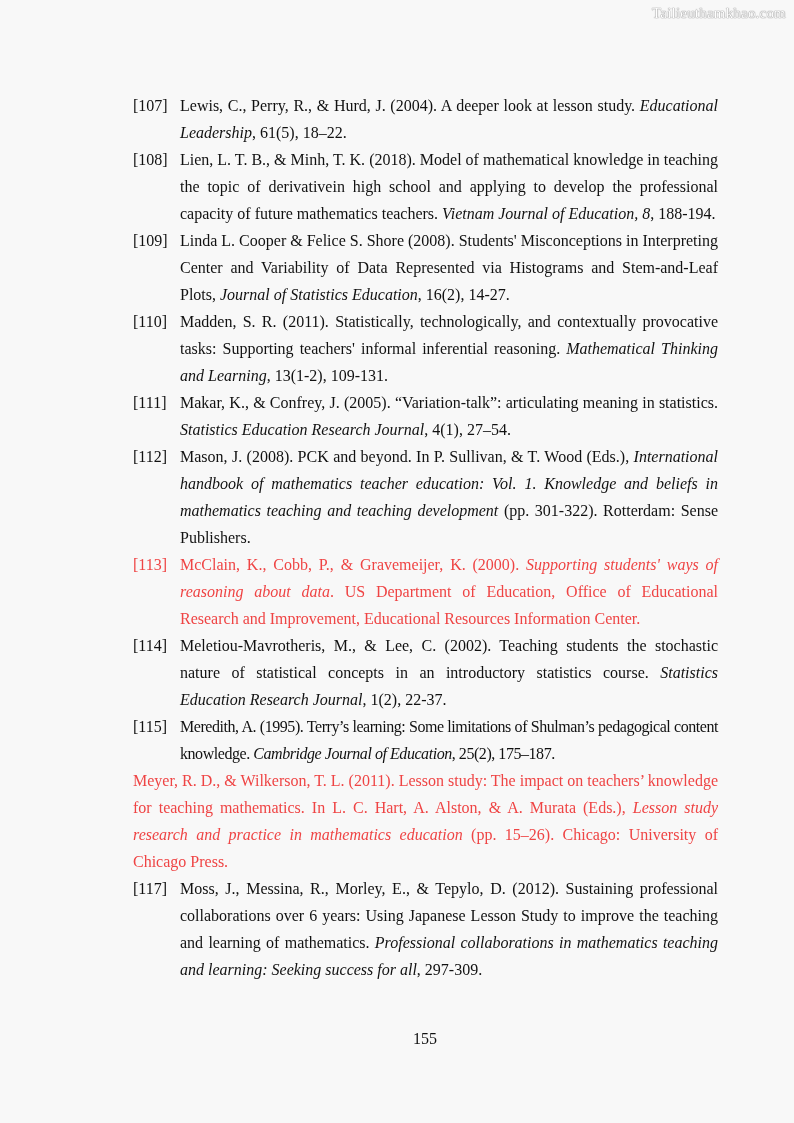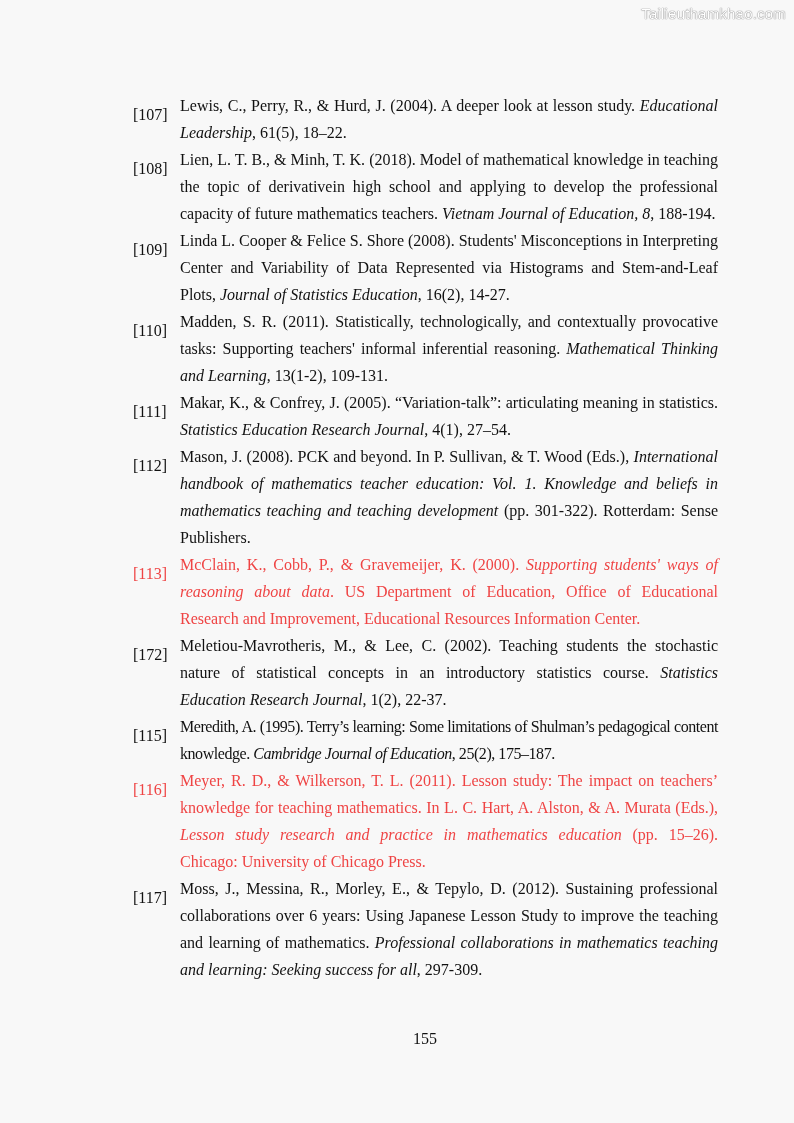--- a/index.html
+++ b/index.html
@@ -1,27 +1,27 @@
 <!DOCTYPE html>
 <html><head>
 <meta charset="utf-8">
 <style>
   html, body { margin: 0; padding: 0; }
   body {
     width: 794px; height: 1123px; background: #f8f8f8; position: relative; overflow: hidden;
     font-family: "Liberation Serif", serif; color: #111;
   }
   .watermark {
-    position: absolute; top: 5px; right: 8px; font-family: Liberation Sans, sans-serif;
+    position: absolute; top: 5px; right: 8px; font-family: Liberation Serif, serif;
     font-size: 15px; color: #fff; letter-spacing: 0.2px;
     text-shadow: 0 0 1px #777, 0 0 1px #777;
   }
   .refs { position: absolute; left: 133px; top: 92px; width: 585px; }
   .ref { display: flex; font-size: 16px; line-height: 27px; }
-  .ref .num { width: 47px; flex: 0 0 47px; margin-top: 9px; }
+  .ref .num { width: 47px; flex: 0 0 47px; }
   .ref .body { flex: 1; text-align: justify; }
   .ref.gray .body, .ref.gray .num { color: #ef4444; }
   .ref.condensed .body { letter-spacing: -0.45px; }
   i { font-style: italic; }
   .page-num { position: absolute; top: 1030px; left: 0; width: 850px; text-align: center; font-size: 16px; }
 </style>
 </head>
 <body>
 
 <div class="watermark">Tailieuthamkhao.com</div>
@@ -49,29 +49,28 @@
     </div>
     <div class="ref">
       <span class="num">[112]</span>
       <span class="body"><span>Mason, J. (2008). PCK and beyond. In P. Sullivan, &amp; T. Wood (Eds.), </span><i>International handbook of mathematics teacher education: Vol. 1. Knowledge and beliefs in mathematics teaching and teaching development</i><span> (pp. 301-322). Rotterdam: Sense Publishers.</span></span>
     </div>
     <div class="ref gray">
       <span class="num">[113]</span>
       <span class="body"><span>McClain, K., Cobb, P., &amp; Gravemeijer, K. (2000). </span><i>Supporting students' ways of reasoning about data</i><span>. US Department of Education, Office of Educational Research and Improvement, Educational Resources Information Center.</span></span>
     </div>
     <div class="ref">
-      <span class="num">[172]</span>
+      <span class="num">[114]</span>
       <span class="body"><span>Meletiou-Mavrotheris, M., &amp; Lee, C. (2002). Teaching students the stochastic nature of statistical concepts in an introductory statistics course. </span><i>Statistics Education Research Journal</i><span>, 1(2), 22-37.</span></span>
     </div>
     <div class="ref condensed">
       <span class="num">[115]</span>
       <span class="body"><span>Meredith, A. (1995). Terry’s learning: Some limitations of Shulman’s pedagogical content knowledge. </span><i>Cambridge Journal of Education</i><span>, 25(2), 175–187.</span></span>
     </div>
     <div class="ref gray">
-      <span class="num">[116]</span>
       <span class="body"><span>Meyer, R. D., &amp; Wilkerson, T. L. (2011). Lesson study: The impact on teachers’ knowledge for teaching mathematics. In L. C. Hart, A. Alston, &amp; A. Murata (Eds.), </span><i>Lesson study research and practice in mathematics education</i><span> (pp. 15–26). Chicago: University of Chicago Press.</span></span>
     </div>
     <div class="ref">
       <span class="num">[117]</span>
       <span class="body"><span>Moss, J., Messina, R., Morley, E., &amp; Tepylo, D. (2012). Sustaining professional collaborations over 6 years: Using Japanese Lesson Study to improve the teaching and learning of mathematics. </span><i>Professional collaborations in mathematics teaching and learning: Seeking success for all</i><span>, 297-309.</span></span>
     </div>
   </div>
 
 <div class="page-num" style="width:850px;">155</div>
 

